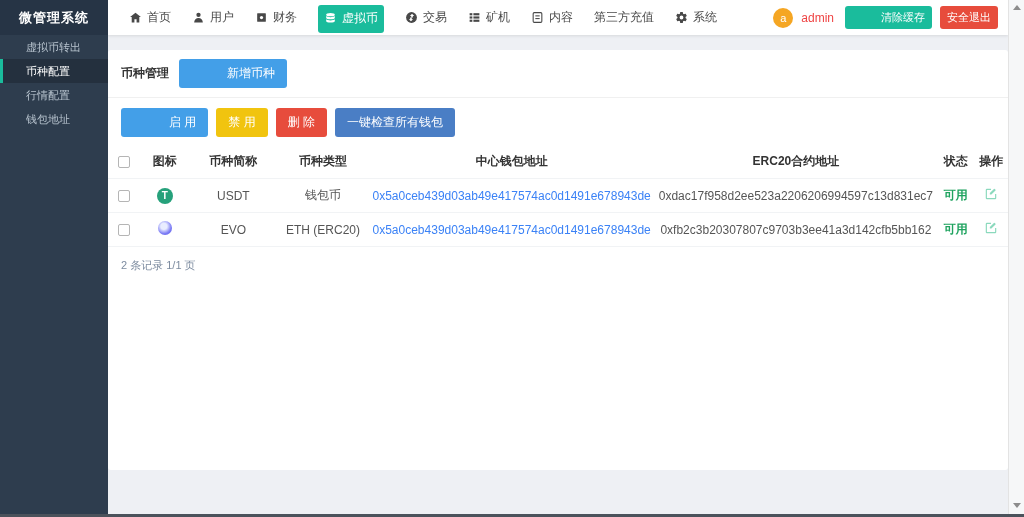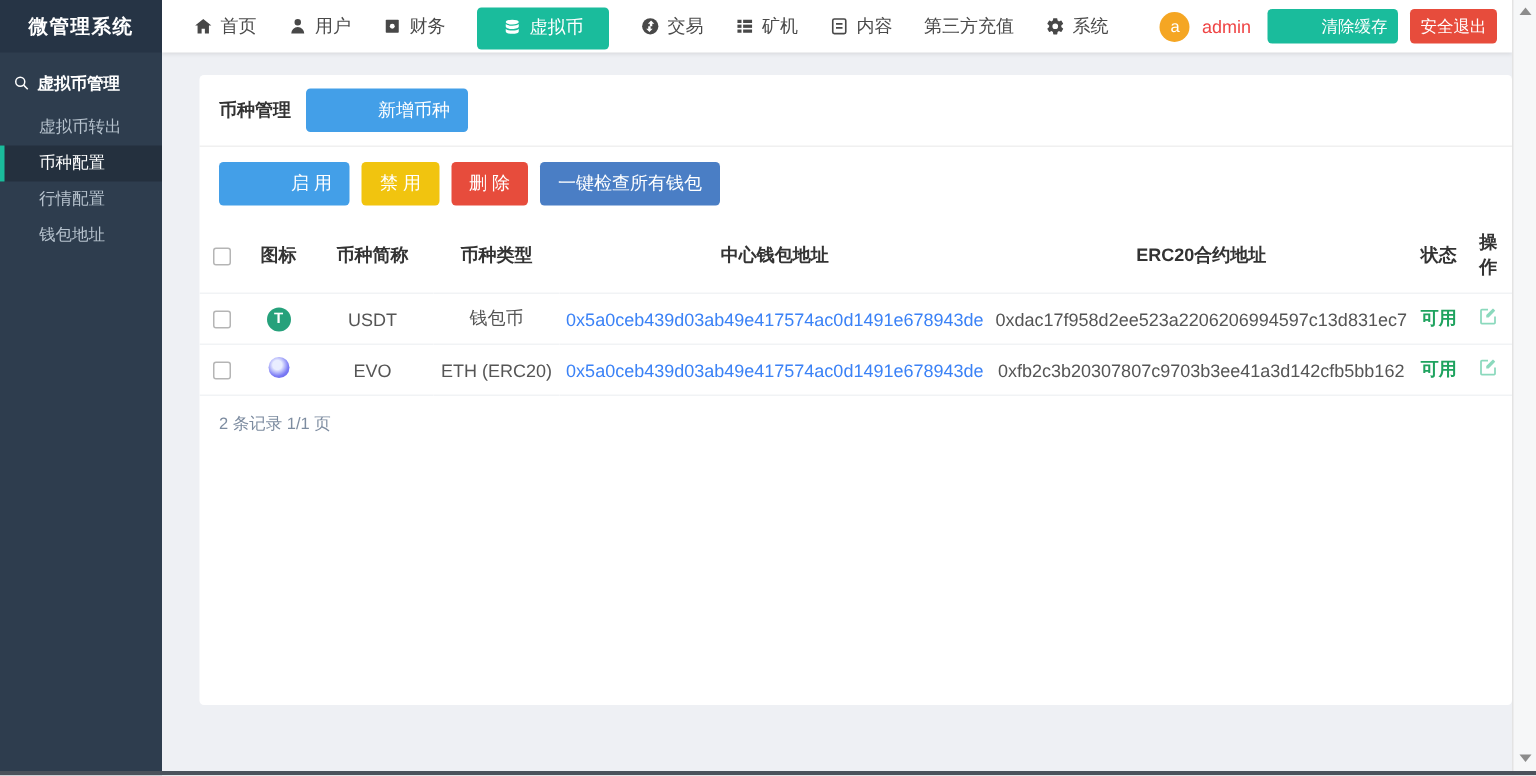--- a/index.html
+++ b/index.html
@@ -12,32 +12,32 @@
   .side-section { display:flex; align-items:center; gap:5px; padding:13px 0 10px 9px; color:#fff; font-size:11px; font-weight:bold; }
   .side-section svg { width:11px; height:11px; }
   .side-item { height:24px; line-height:24px; padding-left:23px; color:#b6c2cd; font-size:11px; cursor:pointer; border-left:3px solid transparent; }
   .side-item.active { background:#24303e; color:#fff; border-left:3px solid #1abc9c; }
 
   
   .topbar { position:absolute; left:108px; top:0; width:900px; height:35px; background:#fff; display:flex; align-items:center; box-shadow:0 1px 3px rgba(0,0,0,.1); z-index:5; }
   .nav-item { display:flex; align-items:center; gap:5px; font-size:12px; color:#4a4a4a; margin-left:21px; height:35px; cursor:pointer; white-space:nowrap; }
   .nav-item svg { width:13px; height:13px; fill:#484848; }
   .nav-item .stroked { fill:none; stroke:#484848; stroke-width:2; }
-  .nav-item.active { background:#1abc9c; color:#fff; padding:0 17px; height:28px; margin-top:2px; border-radius:3px; }
+  .nav-item.active { background:#1abc9c; color:#fff; padding:0 6px; height:28px; margin-top:2px; border-radius:3px; }
   .nav-item.active svg { fill:#fff; }
   .topbar-right { margin-left:auto; display:flex; align-items:center; gap:8px; padding-right:10px; }
   .avatar { width:20px; height:20px; border-radius:50%; background:#f5a623; color:#fff; font-size:11px; display:flex; align-items:center; justify-content:center; cursor:pointer; }
   .user-name { font-size:12px; color:#ef4444; margin-right:3px; }
   .top-btn { color:#fff; font-size:11px; padding:4px 7px; border-radius:3px; border:none; cursor:pointer; white-space:nowrap; }
   .btn-cache { background:#1abc9c;padding-left:36px; }
   .btn-logout { background:#e74c3c; }
 
   
   .content { position:absolute; left:108px; top:35px; width:900px; height:479px; }
-  .card { background:#fff; margin-top:15px; border-radius:3px; min-height:420px;margin-left:25px; }
+  .card { background:#fff; margin-top:15px; border-radius:3px; min-height:420px; }
   .card-tabs { display:flex; align-items:center; gap:10px; padding:9px 13px; border-bottom:1px solid #f0f0f0; }
   .tab-label { font-size:12px; color:#333; font-weight:bold; cursor:pointer; }
   .btn { color:#fff; font-size:12px; padding:6px 12px; border-radius:3px; border:none; cursor:pointer; white-space:nowrap; }
   .btn-blue { background:#439fe8;padding-left:48px; }
   .btn-yellow { background:#f1c40f; }
   .btn-red { background:#e74c3c; }
   .btn-steel { background:#4a7ec5; }
   .card-actions { display:flex; gap:8px; padding:10px 13px 8px 13px; }
 
   table { width:100%; border-collapse:collapse; }
@@ -60,27 +60,20 @@
   .sb-down { bottom:6px; border-top:5px solid #8c8c8c; }
   .bottom-strip { position:absolute; left:0; bottom:0; width:1024px; height:3px; background:#4b525b; z-index:9; }
 </style>
 </head>
 <body>
 
 <div class="app">
 
   <div class="sidebar">
     <div class="logo">微管理系统</div>
-    <div class="side-section">
-      <svg viewBox="0 0 22 22">
-          <circle cx="9" cy="9" r="6" fill="none" stroke="#fff" stroke-width="2"></circle>
-          <line x1="13.5" y1="13.5" x2="19" y2="19" stroke="#fff" stroke-width="2"></line>
-        </svg>
-      <span>虚拟币管理</span>
-    </div>
     <div class="side-item"><span>虚拟币转出</span></div>
     <div class="side-item active"><span>币种配置</span></div>
     <div class="side-item"><span>行情配置</span></div>
     <div class="side-item"><span>钱包地址</span></div>
   </div>
 
   <div class="topbar">
     <div class="nav-item">
       <svg viewBox="0 0 24 24">
           <path d="M12 3L2 11h3v10h5v-6h4v6h5V11h3z"></path>

